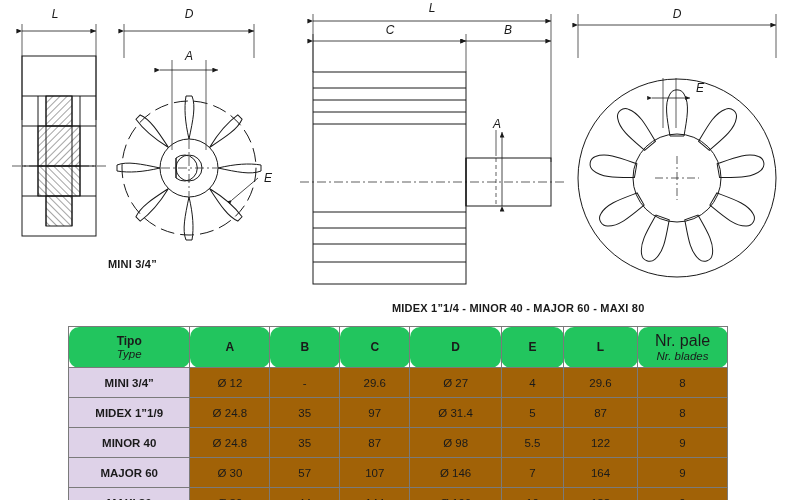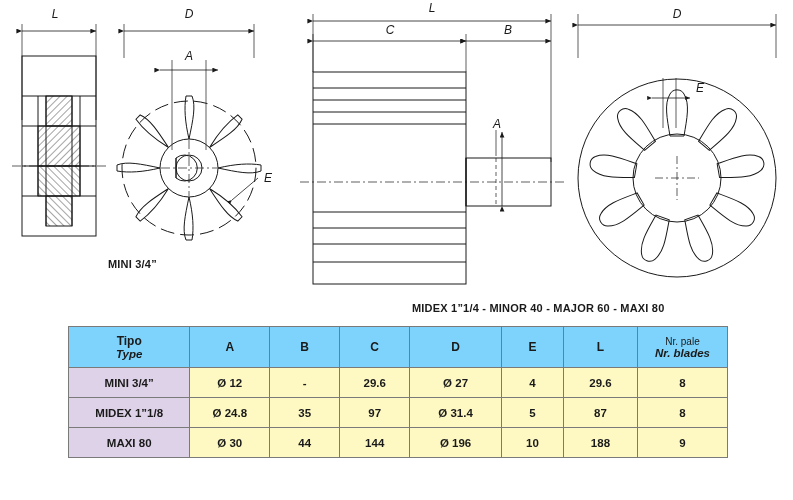--- a/index.html
+++ b/index.html
@@ -28,21 +28,21 @@
     height: 500px;
   }
   .cap {
     position: absolute;
     font-weight: bold;
     font-size: 11px;
     letter-spacing: 0.2px;
     white-space: nowrap;
   }
   #cap-mini { left: 108px; top: 258px; }
-  #cap-midex { left: 412px; top: 302px; }
+  #cap-midex { left: 392px; top: 302px; }
 
   
   #spec-table-wrap {
     position: absolute;
     left: 68px;
     top: 326px;
     width: 660px;
   }
   table.spec {
     border-collapse: collapse;
@@ -50,45 +50,45 @@
     font-size: 11.5px;
   }
   table.spec th, table.spec td {
     border: 1px solid #7a7a7a;
     text-align: center;
     vertical-align: middle;
     padding: 0;
     height: 29px;
   }
   table.spec thead th {
-    background: #7dd3fc;
+    background: #22c55e;
     height: 40px;
     font-weight: bold;
     font-size: 12px;
+    border-radius: 10px;
   }
   table.spec thead th .it {
     font-style: italic;
-    font-weight: bold;
+    font-weight: normal;
     display: block;
     font-size: 11.5px;
   }
   table.spec thead th .rg {
     display: block;
     font-weight: normal;
-    font-size: 10px;
+    font-size: 16px;
   }
   table.spec tbody td.rowhead {
     background: #ded2e8;
     font-weight: bold;
     text-align: center;
     font-size: 11.5px;
   }
   table.spec tbody td {
-    background: #fef9c3;
-    font-weight: bold;
+    background: #a16207;
   }
   .col-type { width: 122px; }
   .col-a { width: 80px; }
   .col-b { width: 70px; }
   .col-c { width: 70px; }
   .col-d { width: 92px; }
   .col-e { width: 62px; }
   .col-l { width: 74px; }
   .col-n { width: 90px; }
 </style>
@@ -285,28 +285,48 @@
           <td class="rowhead">MINI 3/4”</td>
           <td>Ø 12</td>
           <td>-</td>
           <td>29.6</td>
           <td>Ø 27</td>
           <td>4</td>
           <td>29.6</td>
           <td>8</td>
         </tr>
         <tr>
-          <td class="rowhead">MIDEX 1”1/8</td>
+          <td class="rowhead">MIDEX 1”1/9</td>
           <td>Ø 24.8</td>
           <td>35</td>
           <td>97</td>
           <td>Ø 31.4</td>
           <td>5</td>
           <td>87</td>
           <td>8</td>
+        </tr>
+        <tr>
+          <td class="rowhead">MINOR 40</td>
+          <td>Ø 24.8</td>
+          <td>35</td>
+          <td>87</td>
+          <td>Ø 98</td>
+          <td>5.5</td>
+          <td>122</td>
+          <td>9</td>
+        </tr>
+        <tr>
+          <td class="rowhead">MAJOR 60</td>
+          <td>Ø 30</td>
+          <td>57</td>
+          <td>107</td>
+          <td>Ø 146</td>
+          <td>7</td>
+          <td>164</td>
+          <td>9</td>
         </tr>
         <tr>
           <td class="rowhead">MAXI 80</td>
           <td>Ø 30</td>
           <td>44</td>
           <td>144</td>
           <td>Ø 196</td>
           <td>10</td>
           <td>188</td>
           <td>9</td>

